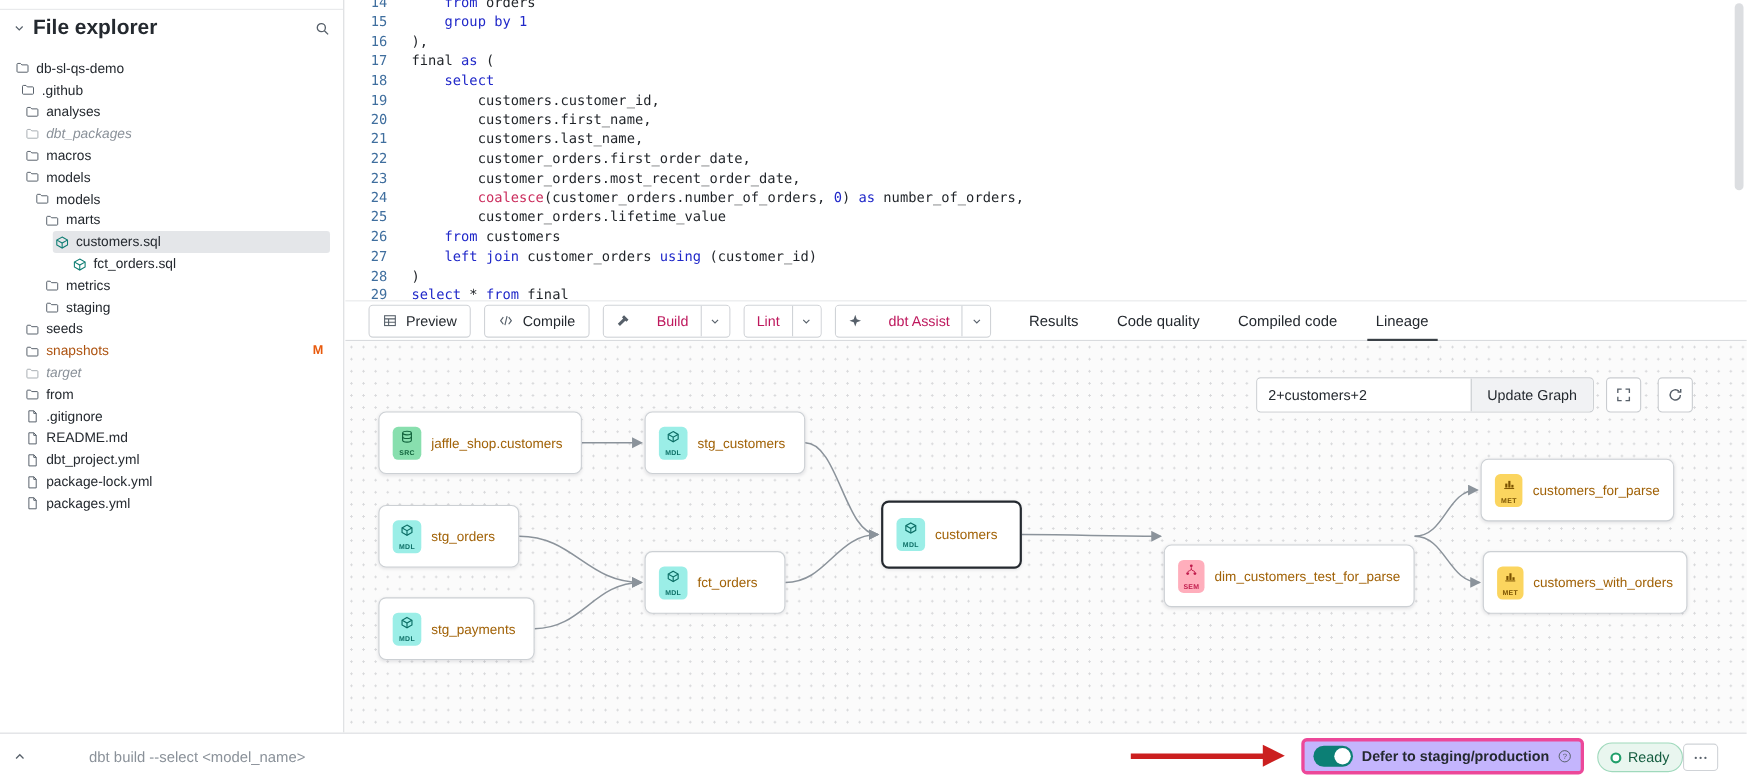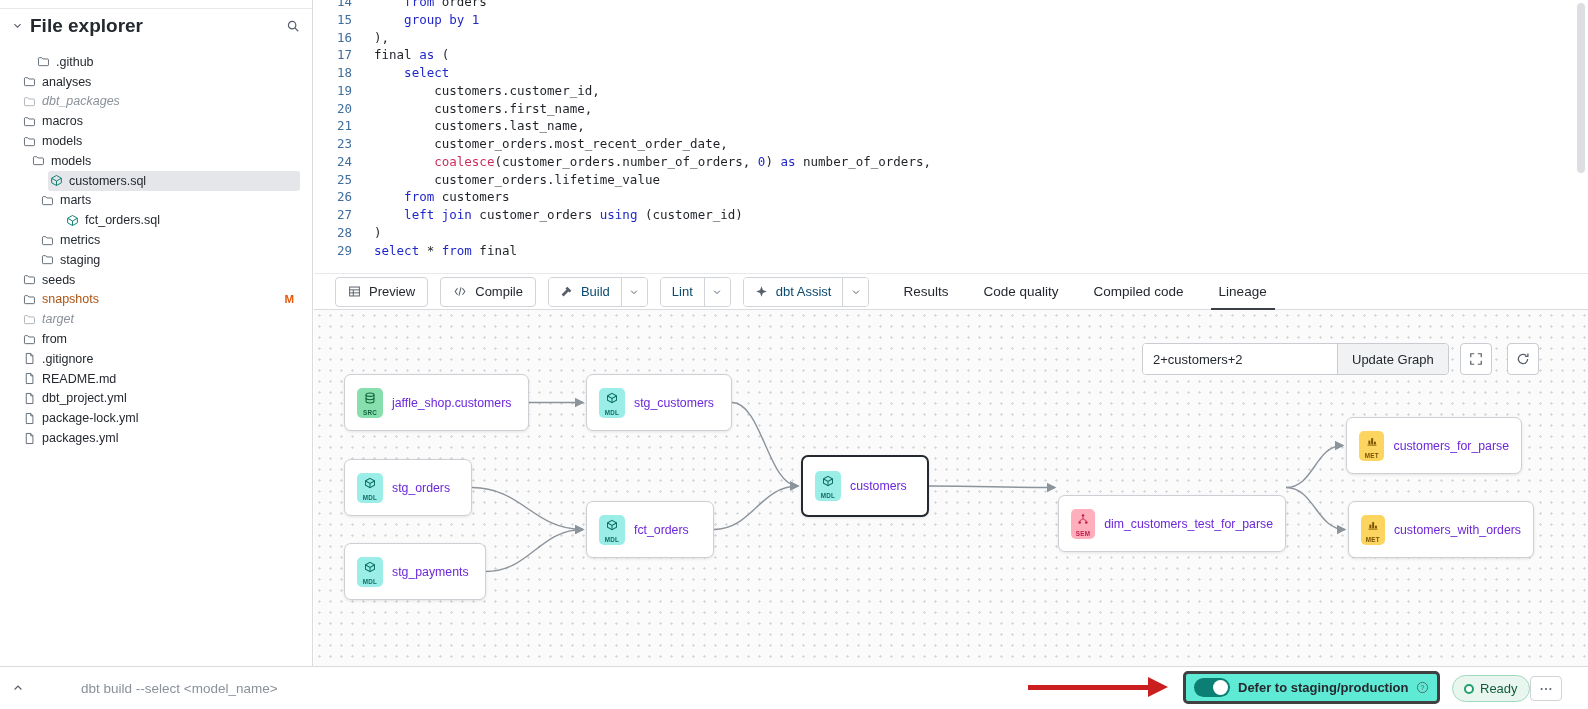--- a/index.html
+++ b/index.html
@@ -35,35 +35,35 @@
   .tok-num { color: #2028c9; }
   .tok-fn { color: #cb2e5e; }
   .scrollbar-thumb { position: absolute; right: 3px; top: 3px; width: 8px; height: 170px; background: #dcdee1; border-radius: 4px; }
 
   
   #toolbar { position: absolute; left: 314px; top: 273px; width: 1274px; height: 37px; background: #fff;
     border-top: 1px solid #e7e8ea; border-bottom: 1px solid #d9dbde; display: flex; align-items: center; padding-left: 21px; gap: 12px; }
   .tb-btn, .tb-group { height: 30px; border: 1px solid #d0d3d7; border-radius: 4px; background: #fff; color: #24292f; }
   .tb-btn { display: inline-flex; align-items: center; gap: 8px; padding: 0 12px; font-size: 13px; font-family: inherit; cursor: pointer; }
   .tb-group { display: inline-flex; overflow: hidden; padding: 0; }
-  .tb-main { display: inline-flex; align-items: center; gap: 8px; padding: 0 11px; font-size: 13px; border: none; background: #fff; font-family: inherit; cursor: pointer; color: #0c4a6e; }
+  .tb-main { display: inline-flex; align-items: center; gap: 24px; padding: 0 11px; font-size: 13px; border: none; background: #fff; font-family: inherit; cursor: pointer; color: #be185d; }
   .tb-caret { width: 26px; border: none; border-left: 1px solid #d0d3d7; background: #fff; display: inline-flex; align-items: center; justify-content: center; cursor: pointer; }
   .tb-caret .icon svg { width: 10px; height: 10px; }
   .tabs { display: flex; gap: 31px; margin-left: 20px; height: 100%; align-items: stretch; }
   .tab { display: flex; align-items: center; font-size: 13.5px; position: relative; cursor: pointer; padding: 0 2px; white-space: nowrap; }
   .tab.active::after { content: ""; position: absolute; left: -6px; right: -6px; bottom: -1px; height: 2.5px; background: #3a4046; }
 
   
   #canvas { position: absolute; left: 314px; top: 310px; width: 1274px; height: 356px; overflow: hidden;
     background-color: #fbfbfb; background-image: radial-gradient(circle, #d8d9db 1px, transparent 1.1px); background-size: 11px 11px; }
   #edges { position: absolute; left: 0; top: 0; pointer-events: none; }
   .dag-node { position: absolute; background: #fff; border: 1px solid #ccd0d4; border-radius: 7px;
     box-shadow: 0 1px 3px rgba(16,24,40,.1); display: flex; align-items: center; gap: 9px; padding: 0 12px; overflow: hidden; }
   .dag-node.selected { border: 2px solid #24292f; }
-  .node-label { font-size: 12.3px; color: #6d28d9; white-space: nowrap; }
+  .node-label { font-size: 12.3px; color: #a16207; white-space: nowrap; }
   .node-badge { width: 26px; height: 30px; border-radius: 5px; display: flex; flex-direction: column; align-items: center; justify-content: center; gap: 1px; }
   .badge-label { font-size: 6.3px; font-weight: 700; letter-spacing: .3px; }
   .badge-src { background: #88dfae; color: #11633c; }
   .badge-mdl { background: #9beee7; color: #0c6e66; }
   .badge-sem { background: #ffaebc; color: #c11c4d; }
   .badge-met { background: #fbd55f; color: #7a5200; }
   .lineage-controls { position: absolute; top: 33px; left: 828px; height: 32px; }
   .search-group { position: absolute; left: 0; top: 0; display: flex; border: 1px solid #c9ccd0; border-radius: 4px; overflow: hidden; background: #fff; height: 32px; }
   .graph-search { width: 194px; border: none; outline: none; padding: 0 10px; font-size: 13px; font-family: inherit; color: #24292f; }
   .update-btn { border: none; border-left: 1px solid #c9ccd0; background: #f1f2f4; padding: 0 14px; font-size: 13px; font-family: inherit; color: #24292f; cursor: pointer; white-space: nowrap; }
@@ -71,21 +71,21 @@
   .icon-btn.fs { left: 318px; }
   .icon-btn.rf { left: 365px; }
 
   
   #bottombar { position: absolute; left: 0; bottom: 0; width: 1588px; height: 43px; background: #fff; border-top: 1px solid #d9dbde; display: flex; align-items: center; gap: 43px; }
   #bottombar > .icon { margin-left: 12px; }
   .cmd-input { margin-left: 12px; width: 900px; border: none; outline: none; font-size: 13.5px; font-family: inherit; color: #24292f; background: transparent; }
   .cmd-input::placeholder { color: #8a9199; }
   .annot-line { position: absolute; left: 1028px; top: 18px; width: 122px; height: 5px; background: #cb1f1f; }
   .annot-head { position: absolute; left: 1148px; top: 10px; width: 0; height: 0; border-left: 20px solid #cb1f1f; border-top: 10.5px solid transparent; border-bottom: 10.5px solid transparent; }
-  .defer-box { position: absolute; left: 1183px; top: 4px; width: 257px; height: 33px; border: 3px solid #404040; border-radius: 5px; display: flex; align-items: center; gap: 8px; padding: 0 8px; background: #5eead4; }
+  .defer-box { position: absolute; left: 1183px; top: 4px; width: 257px; height: 33px; border: 3px solid #ec4899; border-radius: 5px; display: flex; align-items: center; gap: 8px; padding: 0 8px; background: #c4b5fd; }
   .toggle { width: 36px; height: 19px; border-radius: 10px; background: #0c7f75; position: relative; cursor: pointer; flex: none; }
   .toggle .knob { position: absolute; right: 2px; top: 2px; width: 15px; height: 15px; border-radius: 50%; background: #fff; }
   .defer-label { font-weight: 700; font-size: 13px; white-space: nowrap; }
   .ready-pill { position: absolute; left: 1452px; top: 8px; height: 27px; padding: 0 11px; border-radius: 14px; background: #e9f6ef; border: 1px solid #9fd9bc; display: flex; align-items: center; gap: 6px; font-size: 13px; color: #145c3f; cursor: pointer; }
   .ready-pill .dot { width: 10px; height: 10px; border-radius: 50%; border: 2px solid #22a06b; background: #fff; }
   .more-btn { position: absolute; left: 1530px; top: 9px; width: 32px; height: 25px; border: 1px solid #d0d3d7; border-radius: 4px; background: #fff; display: flex; align-items: center; justify-content: center; cursor: pointer; }
 </style>
 </head>
 <body>
 
@@ -100,21 +100,31 @@
         </span>
       <span class="sb-title">File explorer</span>
       <span class="icon">
           <svg width="14" height="14" viewBox="0 0 16 16">
             <circle cx="7" cy="7" r="4.2" fill="none" stroke="currentColor" stroke-width="1.4"></circle>
             <path d="M10.2 10.2L14 14" stroke="currentColor" stroke-width="1.4"></path>
           </svg>
         </span>
     </div>
     <div id="file-tree">
-        <div class="tree-row" style="padding-left: 35px;">
+        <div class="tree-row" style="padding-left: 12px;">
+          <div class="row-main">
+            <span class="icon">
+              <svg width="13" height="13" viewBox="0 0 16 16">
+                <path d="M1.8 4.2c0-.5.4-.9.9-.9h3l1.5 1.6h6c.5 0 .9.4.9.9v6.4c0 .5-.4.9-.9.9H2.7c-.5 0-.9-.4-.9-.9z" fill="none" stroke="currentColor" stroke-width="1.1"></path>
+              </svg>
+            </span>
+            <span class="tree-label">db-sl-qs-demo</span>
+          </div>
+        </div>
+        <div class="tree-row" style="padding-left: 17px;">
           <div class="row-main">
             <span class="icon">
               <svg width="13" height="13" viewBox="0 0 16 16">
                 <path d="M1.8 4.2c0-.5.4-.9.9-.9h3l1.5 1.6h6c.5 0 .9.4.9.9v6.4c0 .5-.4.9-.9.9H2.7c-.5 0-.9-.4-.9-.9z" fill="none" stroke="currentColor" stroke-width="1.1"></path>
               </svg>
             </span>
             <span class="tree-label">.github</span>
           </div>
         </div>
         <div class="tree-row" style="padding-left: 21px;">
@@ -158,43 +168,43 @@
           </div>
         </div>
         <div class="tree-row" style="padding-left: 30px;">
           <div class="row-main">
             <span class="icon">
               <svg width="13" height="13" viewBox="0 0 16 16">
                 <path d="M1.8 4.2c0-.5.4-.9.9-.9h3l1.5 1.6h6c.5 0 .9.4.9.9v6.4c0 .5-.4.9-.9.9H2.7c-.5 0-.9-.4-.9-.9z" fill="none" stroke="currentColor" stroke-width="1.1"></path>
               </svg>
             </span>
             <span class="tree-label">models</span>
+          </div>
+        </div>
+        <div class="tree-row" style="padding-left: 39px;">
+          <div class="row-main">
+            <span class="icon">
+              <svg width="13" height="13" viewBox="0 0 16 16">
+                <path d="M1.8 4.2c0-.5.4-.9.9-.9h3l1.5 1.6h6c.5 0 .9.4.9.9v6.4c0 .5-.4.9-.9.9H2.7c-.5 0-.9-.4-.9-.9z" fill="none" stroke="currentColor" stroke-width="1.1"></path>
+              </svg>
+            </span>
+            <span class="tree-label">marts</span>
           </div>
         </div>
         <div class="tree-row selected" style="padding-left: 48px;">
           <div class="row-main">
             <span class="icon model-file-ic">
               <svg width="13" height="13" viewBox="0 0 16 16">
                 <path d="M8 1.8L14 5.2v5.6L8 14.2 2 10.8V5.2z" fill="none" stroke="currentColor" stroke-width="1.2"></path>
                 <path d="M2.2 5.3L8 8.6l5.8-3.3M8 8.6v5.4" fill="none" stroke="currentColor" stroke-width="1.2"></path>
               </svg>
             </span>
             <span class="tree-label">customers.sql</span>
           </div>
         </div>
-        <div class="tree-row" style="padding-left: 39px;">
-          <div class="row-main">
-            <span class="icon">
-              <svg width="13" height="13" viewBox="0 0 16 16">
-                <path d="M1.8 4.2c0-.5.4-.9.9-.9h3l1.5 1.6h6c.5 0 .9.4.9.9v6.4c0 .5-.4.9-.9.9H2.7c-.5 0-.9-.4-.9-.9z" fill="none" stroke="currentColor" stroke-width="1.1"></path>
-              </svg>
-            </span>
-            <span class="tree-label">marts</span>
-          </div>
-        </div>
         <div class="tree-row" style="padding-left: 64px;">
           <div class="row-main">
             <span class="icon model-file-ic">
               <svg width="13" height="13" viewBox="0 0 16 16">
                 <path d="M8 1.8L14 5.2v5.6L8 14.2 2 10.8V5.2z" fill="none" stroke="currentColor" stroke-width="1.2"></path>
                 <path d="M2.2 5.3L8 8.6l5.8-3.3M8 8.6v5.4" fill="none" stroke="currentColor" stroke-width="1.2"></path>
               </svg>
             </span>
             <span class="tree-label">fct_orders.sql</span>
           </div>
@@ -344,20 +354,24 @@
           <span class="ln">19</span>
           <span class="code-text"><span class="tok-plain">        customers.customer_id,</span></span>
         </div>
         <div class="code-line">
           <span class="ln">20</span>
           <span class="code-text"><span class="tok-plain">        customers.first_name,</span></span>
         </div>
         <div class="code-line">
           <span class="ln">21</span>
           <span class="code-text"><span class="tok-plain">        customers.last_name,</span></span>
+        </div>
+        <div class="code-line">
+          <span class="ln">22</span>
+          <span class="code-text"><span class="tok-plain">        customer_orders.first_order_date,</span></span>
         </div>
         <div class="code-line">
           <span class="ln">23</span>
           <span class="code-text"><span class="tok-plain">        customer_orders.most_recent_order_date,</span></span>
         </div>
         <div class="code-line">
           <span class="ln">24</span>
           <span class="code-text"><span class="tok-plain">        </span><span class="tok-fn">coalesce</span><span class="tok-plain">(customer_orders.number_of_orders, </span><span class="tok-num">0</span><span class="tok-plain">) </span><span class="tok-kw">as</span><span class="tok-plain"> number_of_orders,</span></span>
         </div>
         <div class="code-line">

